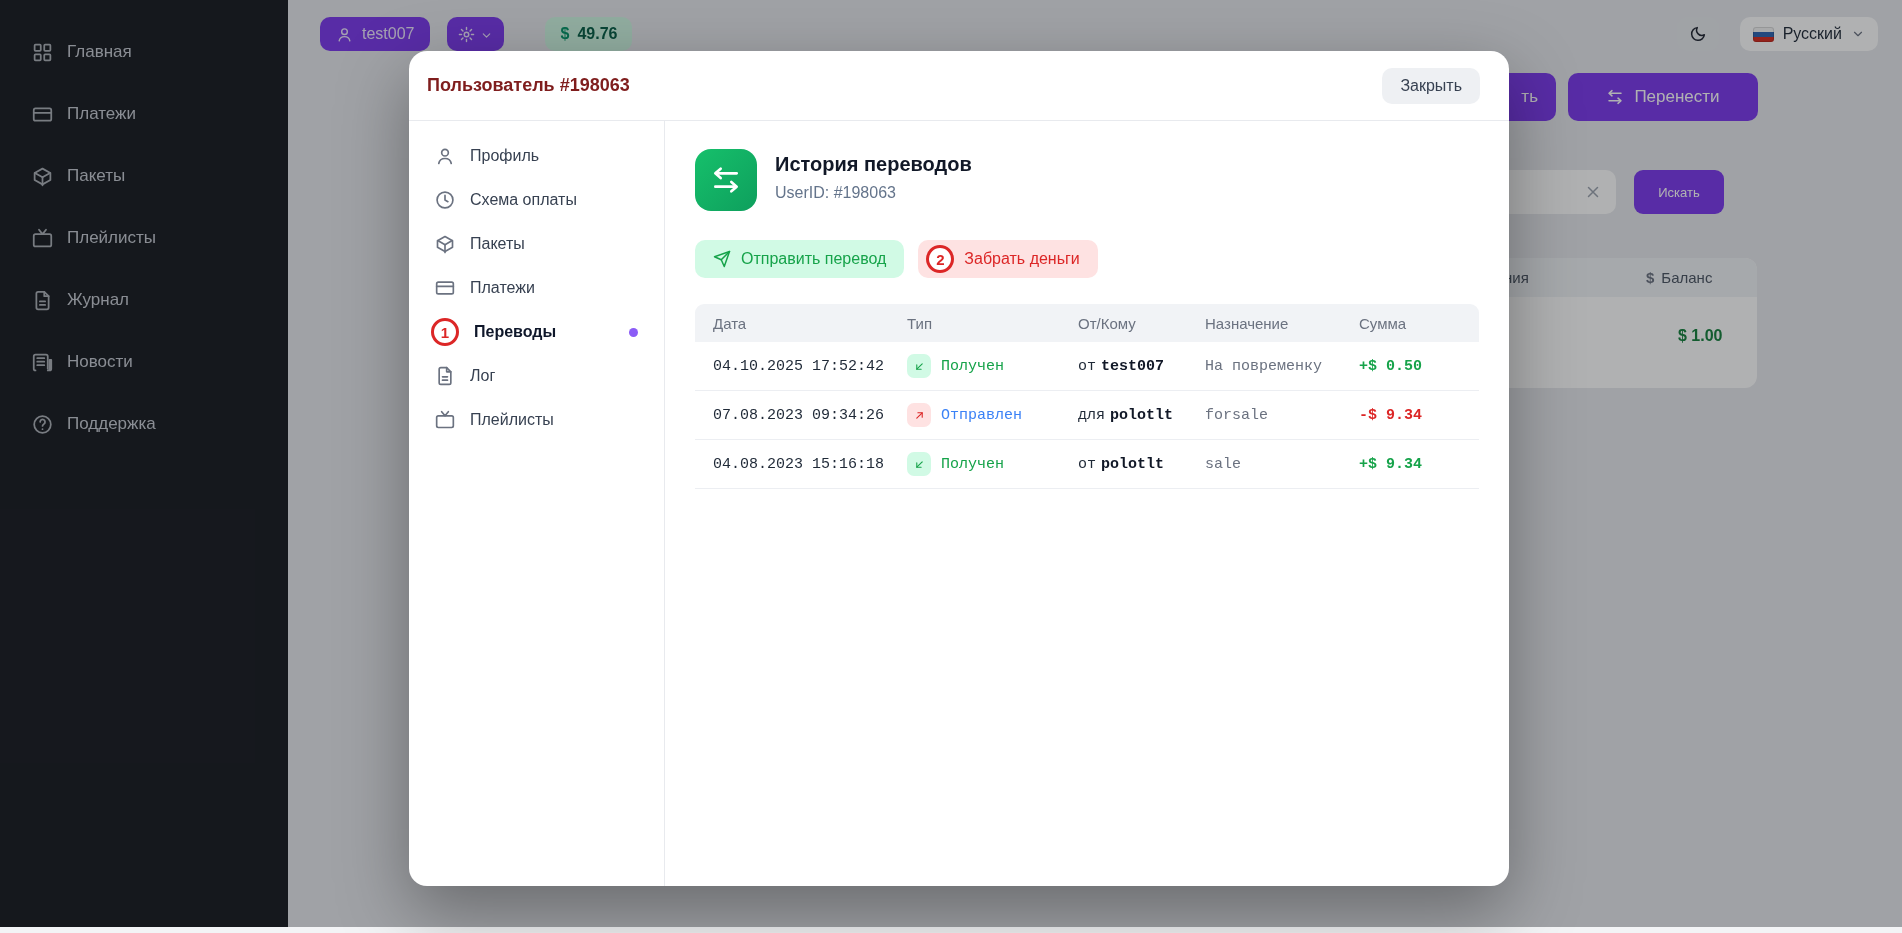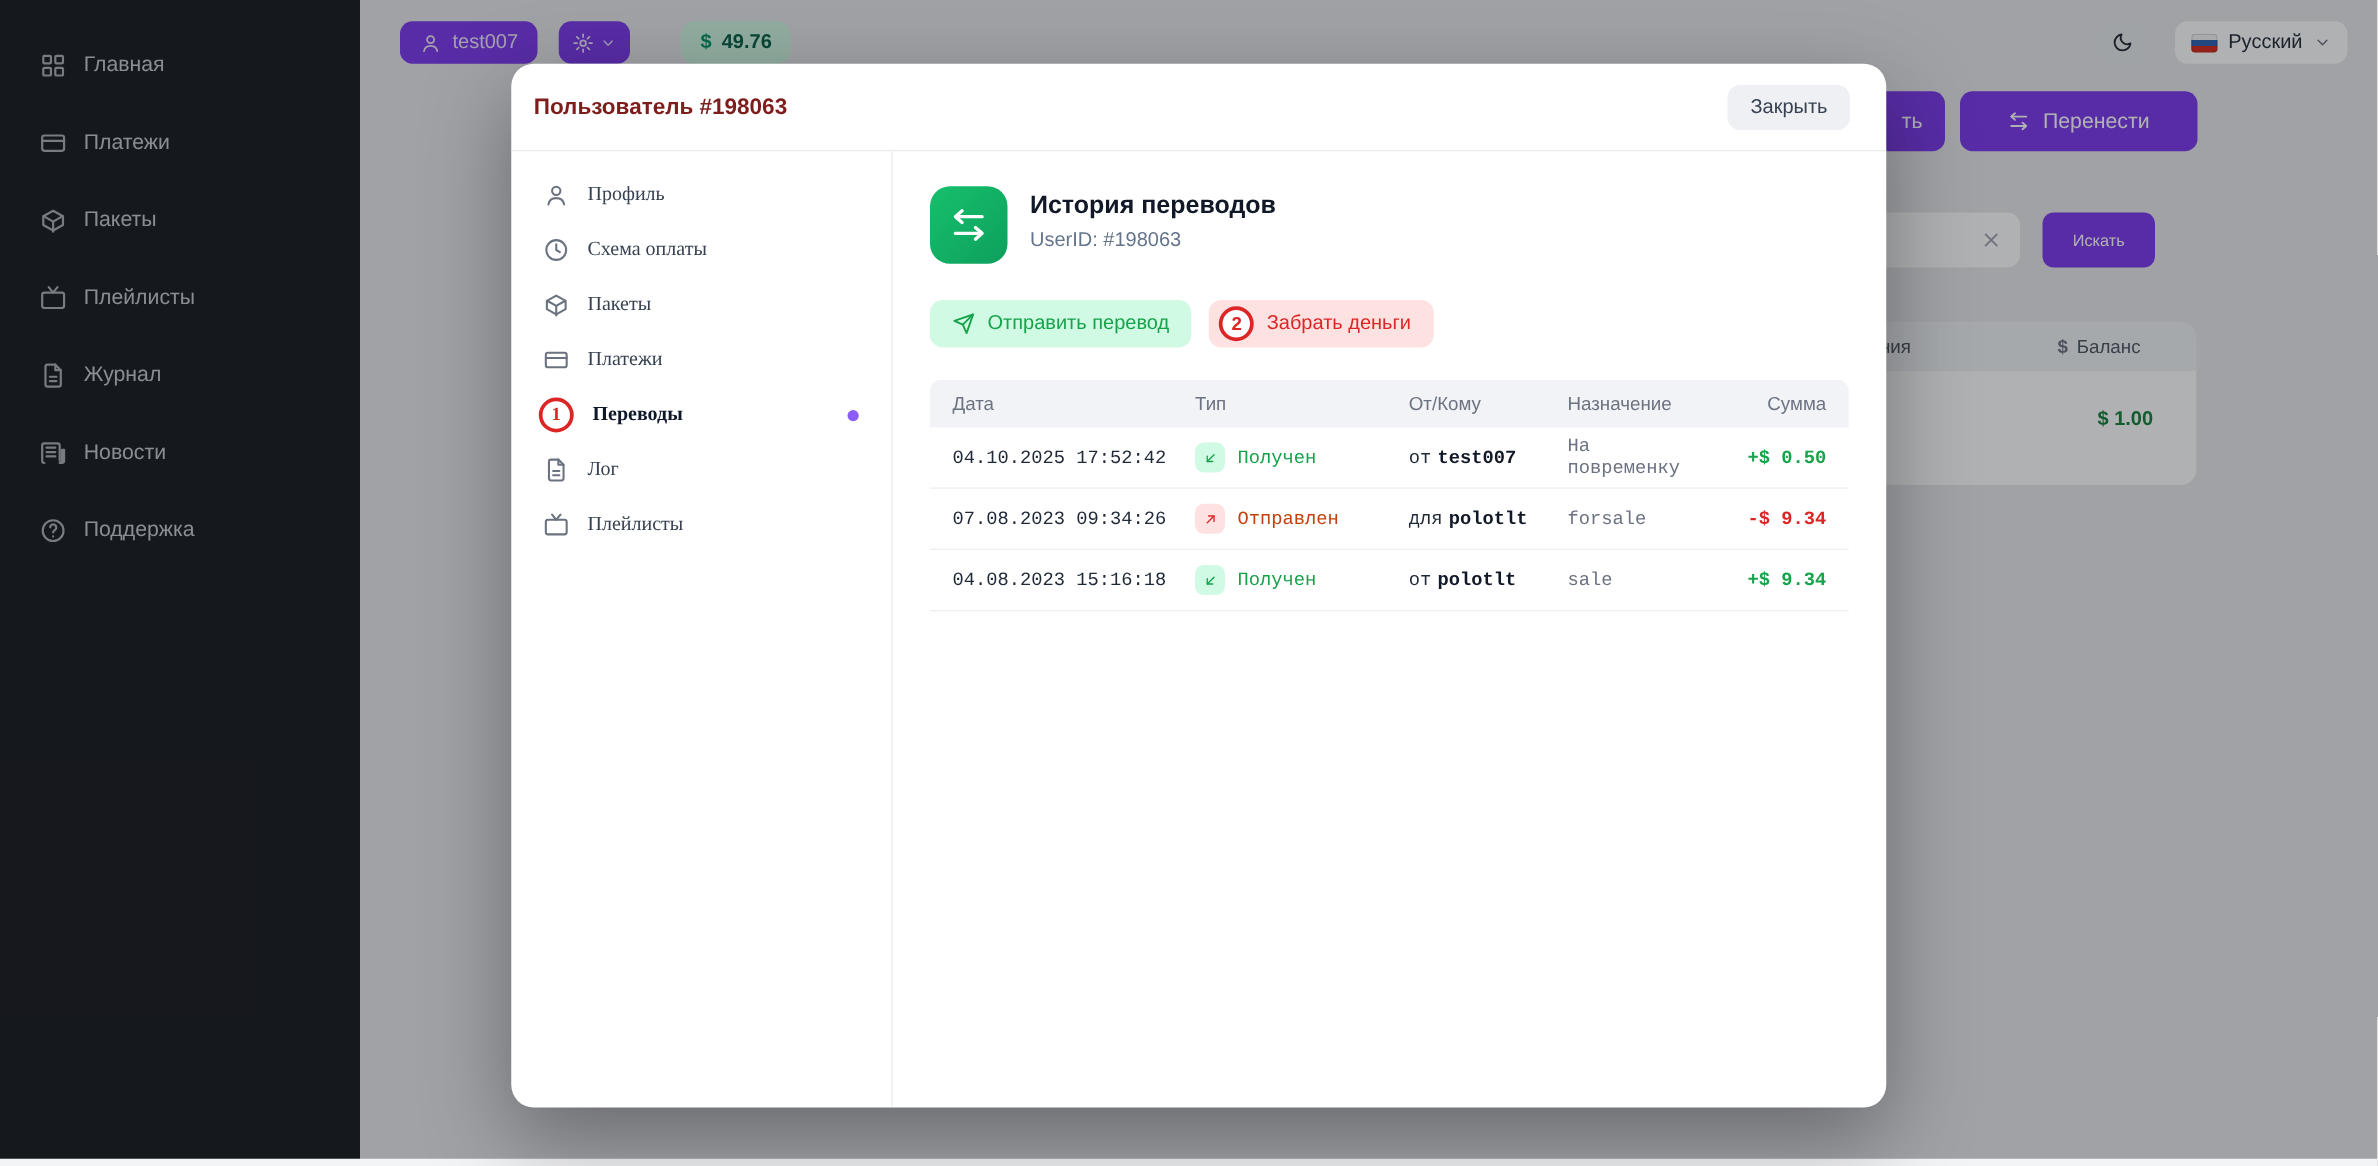--- a/index.html
+++ b/index.html
@@ -56,21 +56,21 @@
   
   .overlay { position:absolute; inset:0; background:rgba(15,17,22,.33); z-index:4; }
   .bottom-strip { position:absolute; left:0; right:0; bottom:0; height:6px; background:#f3f4f6; z-index:6; }
 
   
   .modal { position:absolute; left:409px; top:51px; width:1100px; height:835px; background:#fff; border-radius:18px; z-index:10; box-shadow:0 25px 70px rgba(0,0,0,.35); display:flex; flex-direction:column; }
   .modal-header { height:69px; display:flex; align-items:center; padding:0 29px 0 18px; flex-shrink:0; }
   .modal-title { font-size:18px; font-weight:700; color:#7f1d1d; }
   .btn-close { margin-left:auto; background:#eef0f3; border:none; border-radius:10px; height:36px; padding:0 18px; font-size:16px; color:#374151; font-family:inherit; cursor:pointer; }
   .modal-body { flex:1; display:flex; border-top:1px solid #e8eaee; overflow:hidden; }
-  .modal-nav { width:305px; border-right:1px solid #e8eaee; padding:13px 14px 0 14px; flex-shrink:0;font-family:Liberation Serif, serif; }
+  .modal-nav { width:256px; border-right:1px solid #e8eaee; padding:13px 14px 0 14px; flex-shrink:0; }
   .mnav-item { height:44px; display:flex; align-items:center; gap:15px; padding:0 12px; font-size:16px; color:#374151; border-radius:10px; cursor:pointer; }
   .mnav-item .icn { width:20px; height:20px; color:#6b7280; flex-shrink:0; }
   .mnav-item .icn svg { width:100%; height:100%; }
   .mnav-item.active { font-weight:700; color:#0f172a; }
   .modal-content { flex:1; padding:28px 30px; }
   .content-head { display:flex; align-items:flex-start; gap:18px; }
   .big-icon { width:62px; height:62px; border-radius:16px; background:linear-gradient(135deg,#16c06b,#0e9f5d); color:#fff; display:flex; align-items:center; justify-content:center; flex-shrink:0; }
   .big-icon svg { width:32px; height:32px; }
   .content-title { font-size:20px; font-weight:700; color:#111827; margin-top:4px; }
   .content-sub { font-size:16px; color:#64748b; margin-top:8px; }
@@ -83,29 +83,29 @@
   .mnav-item .ann { margin-left:-4px; }
 
   
   .ttable { margin-top:26px; width:100%; font-size:15px; }
   .thead { display:flex; align-items:center; height:38px; background:#f1f3f6; border-radius:9px 9px 0 0; color:#6b7280; font-size:15px; }
   .trow { display:flex; align-items:center; height:49px; border-bottom:1px solid #eceef2; color:#1f2937;font-family:Liberation Mono, monospace; }
   .c-date { width:212px; padding-left:18px; }
   .c-type { width:171px; display:flex; align-items:center; }
   .c-party { width:127px; }
   .c-purpose { flex:1; color:#6b7280; }
-  .c-amount { width:120px; text-align:right; padding-right:18px; font-weight:700; }
+  .c-amount { width:120px; padding-right:18px; font-weight:700; }
   .thead .c-type, .thead .c-party, .thead .c-purpose { color:#6b7280; }
   .thead .c-amount { font-weight:400; }
   .tbadge { width:24px; height:24px; border-radius:7px; display:inline-flex; align-items:center; justify-content:center; margin-right:10px; flex-shrink:0; }
   .tbadge svg { width:13px; height:13px; }
   .c-type.in .tbadge { background:#d1fae5; color:#16a34a; }
   .c-type.out .tbadge { background:#fee2e2; color:#dc2626; }
   .c-type.in .ttext { color:#16a34a; }
-  .c-type.out .ttext { color:#c2410c; }
+  .c-type.out .ttext { color:#3b82f6; }
   .c-party b { margin-left:5px; color:#111827; }
   .c-amount.pos { color:#16a34a; }
   .c-amount.neg { color:#dc2626; }
 </style>
 </head>
 <body>
 
 <div class="page">
 
   <aside class="sidebar">

